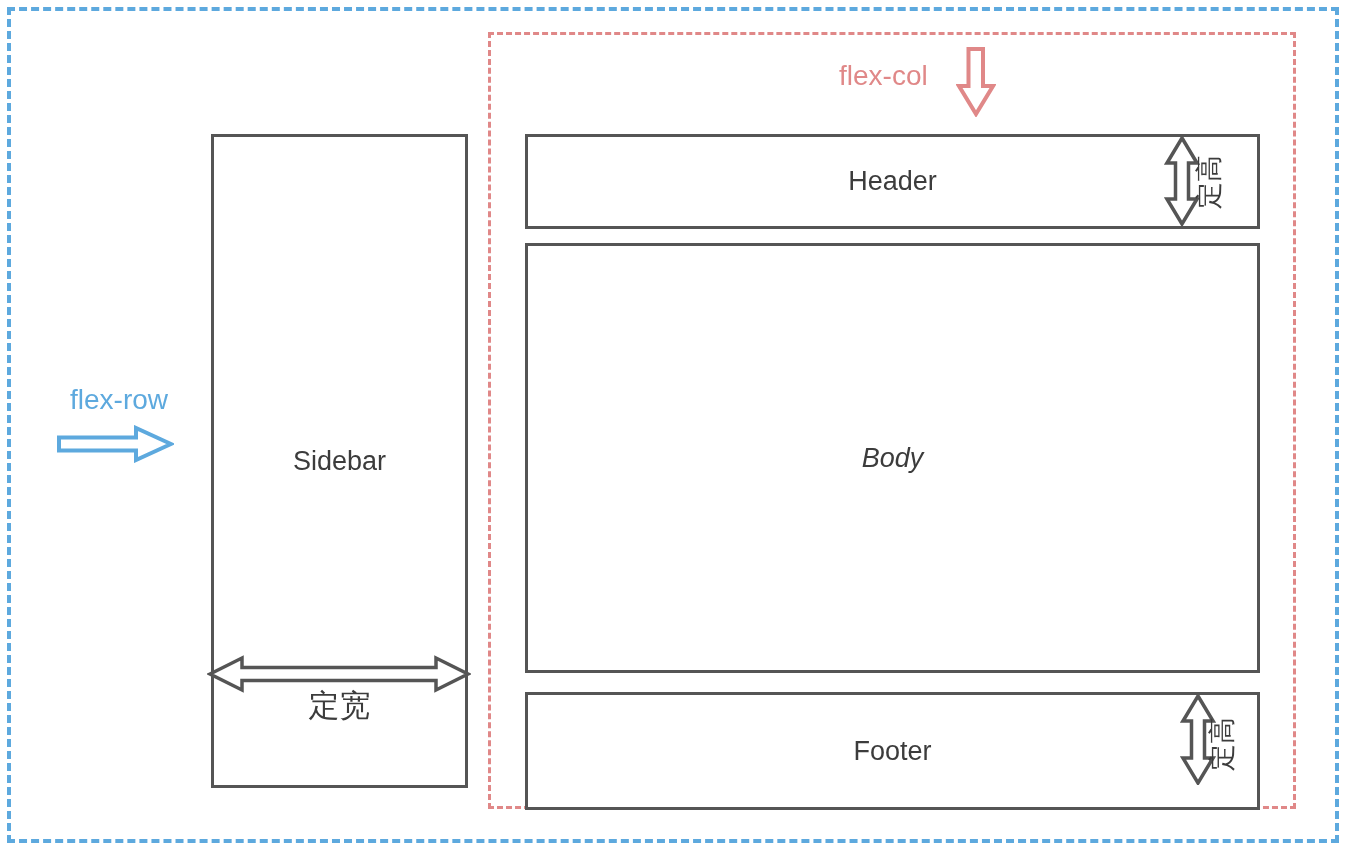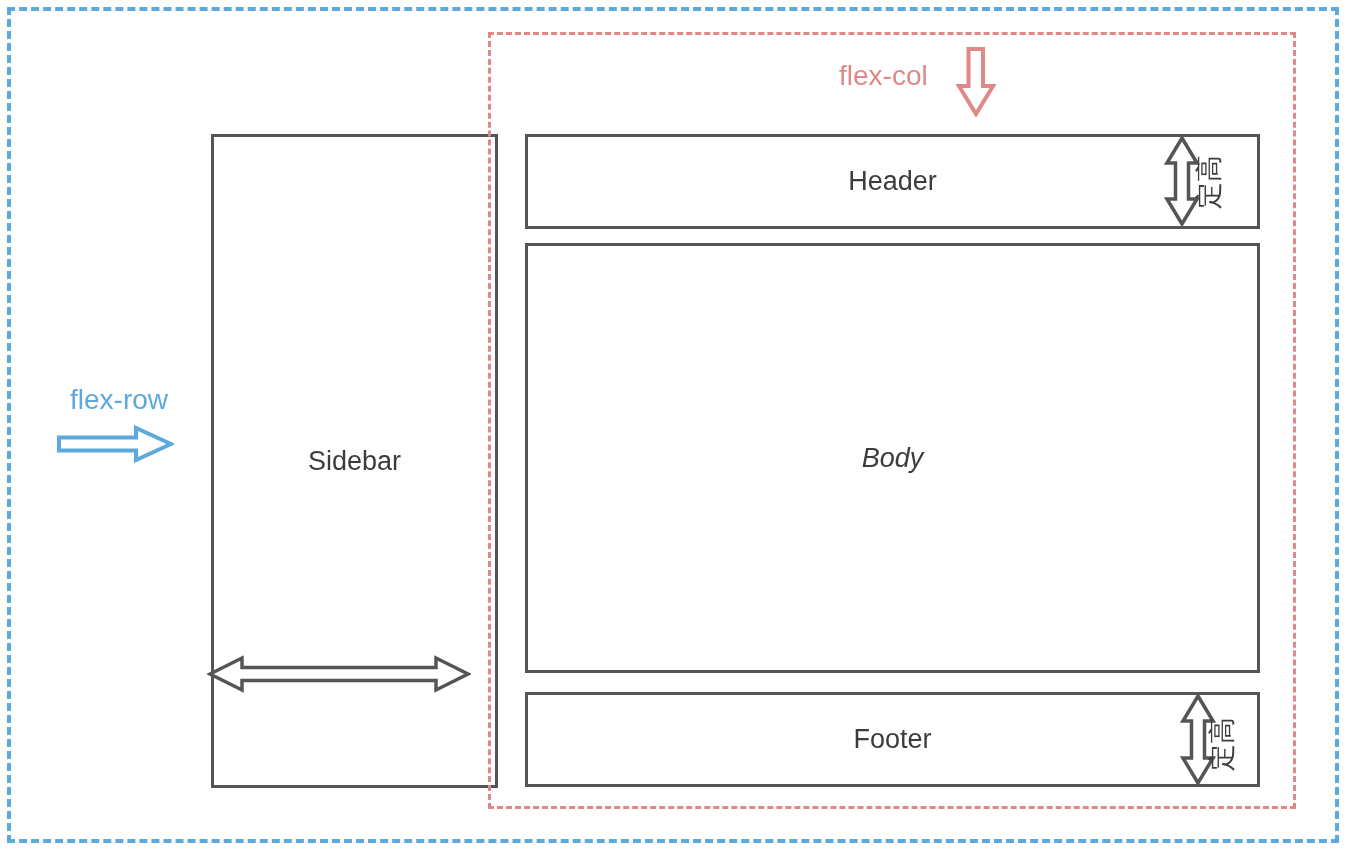--- a/index.html
+++ b/index.html
@@ -20,24 +20,24 @@
     border:3px dashed var(--col-accent,#e08888);
   }
   .box{
     border:3px solid var(--box-border,#555);
     background:#fff;
     box-sizing:border-box;
     display:flex;align-items:center;justify-content:center;
     color:var(--text,#3c3c3c);
     font-size:27px;
   }
-  .sidebar{left:211px;top:134px;width:287px;height:654px;}
+  .sidebar{left:211px;top:134px;width:257px;height:654px;}
   .header-box{left:525px;top:134px;width:735px;height:95px;}
   .body-box{left:525px;top:243px;width:735px;height:430px;font-style:italic;}
-  .footer-box{left:525px;top:692px;width:735px;height:95px;}
+  .footer-box{left:525px;top:692px;width:735px;height:118px;}
   .flexrow-label{
     left:70px;top:384px;
     font-size:28px;color:var(--row-accent,#5da9de);text-align:right;
   }
   .flexcol-label{
     left:839px;top:60px;
     font-size:28px;color:var(--col-accent,#e08888);
   }
   .flexrow-arrow{left:57px;top:425px;width:117px;height:38px;}
   .flexcol-arrow{left:956px;top:47px;width:40px;height:70px;}
@@ -73,20 +73,21 @@
   <svg class="abs flexrow-arrow" viewBox="0 0 117 38">
     <path d="M2 12.5 H79 V3 L114 19 L79 35 V25.5 H2 Z" fill="#ffffff" stroke="var(--row-accent,#5da9de)" stroke-width="4" stroke-linejoin="miter"></path>
   </svg>
 
   <div class="abs box sidebar">
     <span>Sidebar</span>
   </div>
   <svg class="abs width-arrow" viewBox="0 0 264 38">
     <path d="M3 19 L35 3 V12.5 H229 V3 L261 19 L229 35 V25.5 H35 V35 Z" fill="#ffffff" stroke="var(--box-border,#555)" stroke-width="3.5" stroke-linejoin="miter"></path>
   </svg>
+  <div class="abs cn-note width-note">定宽</div>
 
   <div class="abs inner-dashed"></div>
 
   <div class="abs flexcol-label">flex-col</div>
   <svg class="abs flexcol-arrow" viewBox="0 0 40 70">
     <path d="M12.5 2 H27 V39 H37 L20 67 L3 39 H12.5 Z" fill="#ffffff" stroke="var(--col-accent,#e08888)" stroke-width="4" stroke-linejoin="miter"></path>
   </svg>
 
   <div class="abs box header-box">
     <span>Header</span>

